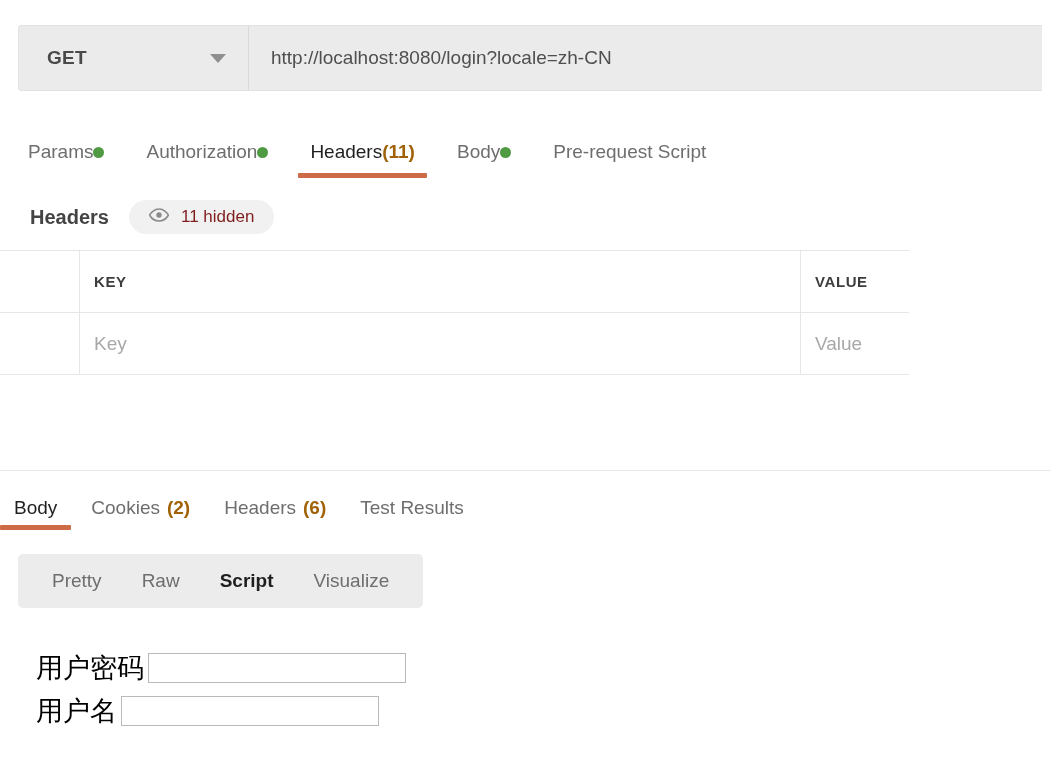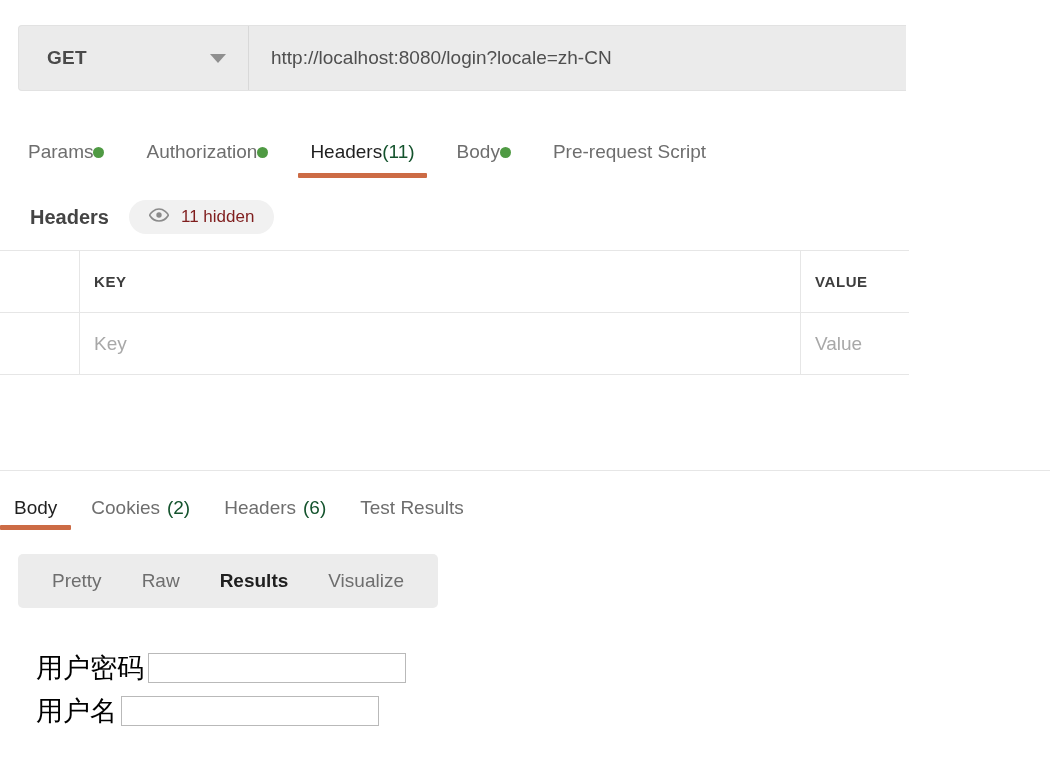--- a/index.html
+++ b/index.html
@@ -12,21 +12,21 @@
     font-family: "Liberation Sans", sans-serif;
     color: #2b2b2b;
     overflow: hidden;
   }
 
   
   .request-bar {
     position: absolute;
     left: 18px;
     top: 25px;
-    width: 888px;
+    width: 1024px;
     height: 66px;
     display: flex;
     align-items: stretch;
     background: #ebebeb;
     border: 1px solid #e2e2e2;
     border-right: none;
     border-radius: 4px 0 0 4px;
     justify-content: center;
   }
   .method-select {
@@ -93,21 +93,21 @@
     height: 5px;
     background: #cc6b45;
     border-radius: 1px;
   }
   .dot {
     width: 11px; height: 11px;
     border-radius: 50%;
     background: #4f9a43;
     display: inline-block;
   }
-  .count-green { color: #14532d; }
+  .count-green { color: #a16207; font-weight: bold; }
 
   
   .headers-sub {
     position: absolute;
     left: 30px;
     top: 200px;
     display: flex;
     align-items: center;
     gap: 20px;
   }
@@ -369,21 +369,21 @@
 
   <div class="res-tab">
     <span>Test Results</span>
   </div>
 
 </div>
 
 <div class="view-modes">
   <div class="view-mode">Pretty</div>
   <div class="view-mode">Raw</div>
-  <div class="view-mode active">Results</div>
+  <div class="view-mode active">Script</div>
   <div class="view-mode">Visualize</div>
 </div>
 
 <div class="preview">
 
   <div class="form-row">
     <span class="form-label">用户密码</span>
     <input class="form-input" type="text" value="" style="">
   </div>
 

